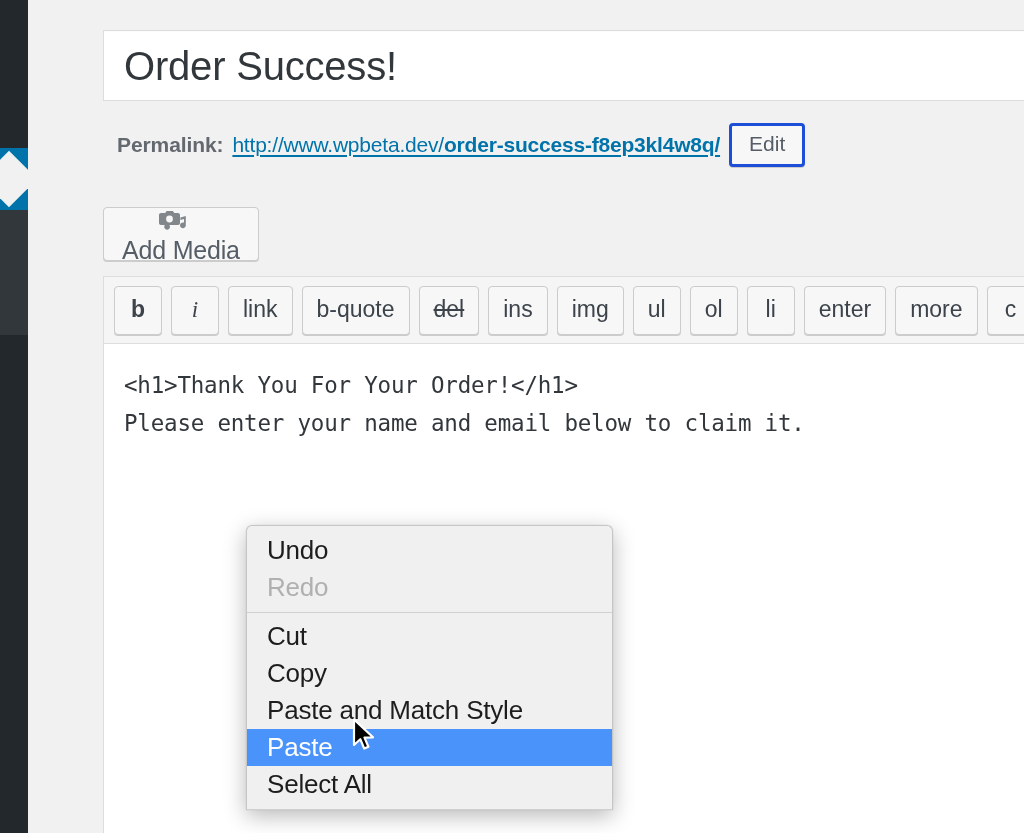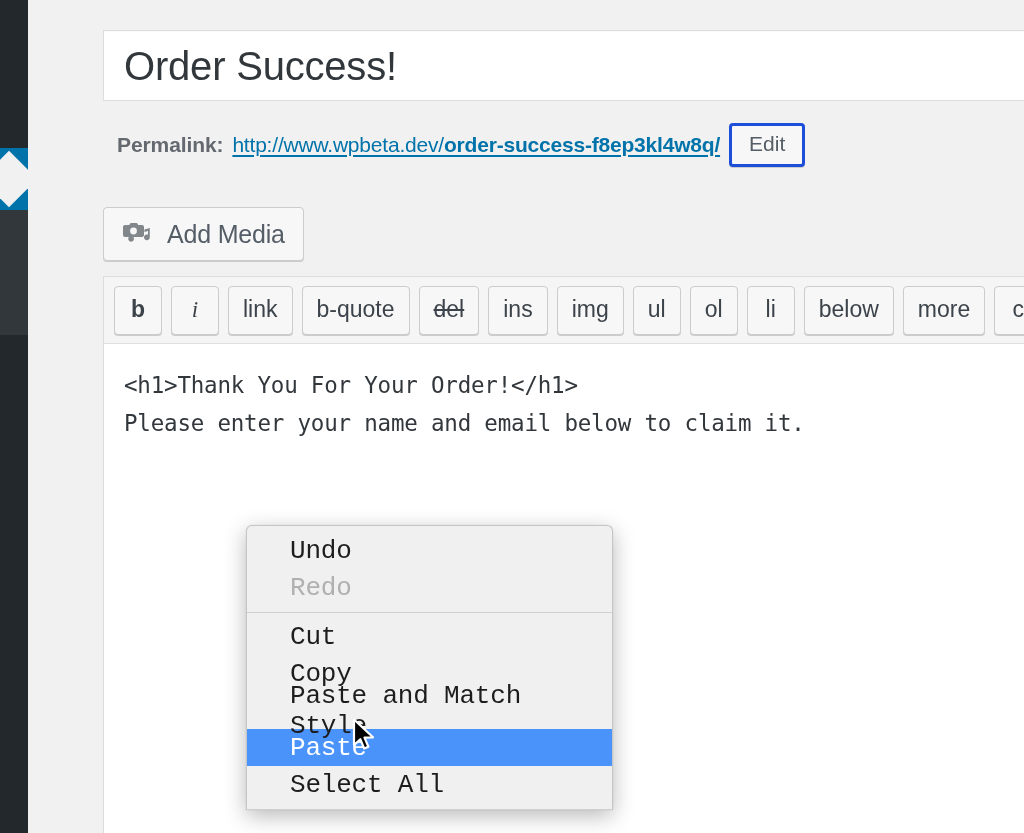--- a/index.html
+++ b/index.html
@@ -138,20 +138,21 @@
     top: 207px;
     height: 54px;
     display: flex;
     align-items: center;
     padding: 0 18px;
     background: #f7f7f7;
     border: 1px solid #cccccc;
     border-radius: 4px;
     box-shadow: 0 1px 0 #cccccc;
     cursor: pointer;
+    flex-direction: column;
   }
   .add-media-icon { margin-right: 15px; display: flex; align-items: center; }
   .add-media-label {
     font-size: 25px;
     color: #555d66;
     letter-spacing: -0.2px;
   }
 
   
   .editor-panel {
@@ -226,26 +227,26 @@
     border-top-left-radius: 6px;
     border-top-right-radius: 6px;
     box-shadow: 0 6px 22px rgba(0,0,0,0.28), 0 0 0 0.5px rgba(0,0,0,0.05);
     padding-top: 6px;
     overflow: hidden;
   }
   .ctx-item {
     height: 37px;
     display: flex;
     align-items: center;
-    padding-left: 43px;
+    padding-left: 20px;
     font-size: 26px;
     color: #1d1d1d;
     letter-spacing: -0.2px;
     cursor: default;
-    font-family: Liberation Mono, monospace;
+    font-family: Liberation Sans, sans-serif;
   }
   .ctx-item.disabled { color: #b0b0b0; }
   .ctx-item.selected { background: #4a93fb; color: #ffffff; }
   .ctx-sep {
     height: 1px;
     background: #d0d0d0;
     margin: 6px 0 5px 0;
   }
   .ctx-sep-bottom { margin-bottom: 0; }
 
@@ -304,21 +305,21 @@
         <button class="qt-btn b">b</button>
         <button class="qt-btn i">i</button>
         <button class="qt-btn link">link</button>
         <button class="qt-btn">b-quote</button>
         <button class="qt-btn del">del</button>
         <button class="qt-btn">ins</button>
         <button class="qt-btn">img</button>
         <button class="qt-btn">ul</button>
         <button class="qt-btn">ol</button>
         <button class="qt-btn">li</button>
-        <button class="qt-btn">below</button>
+        <button class="qt-btn">enter</button>
         <button class="qt-btn">more</button>
         <button class="qt-btn">c</button>
       </div>
 
       <div class="editor-body">
         <div class="editor-line">&lt;h1&gt;Thank You For Your Order!&lt;/h1&gt;</div>
         <div class="editor-line">Please enter your name and email below to claim it.</div>
       </div>
 
     </div>

